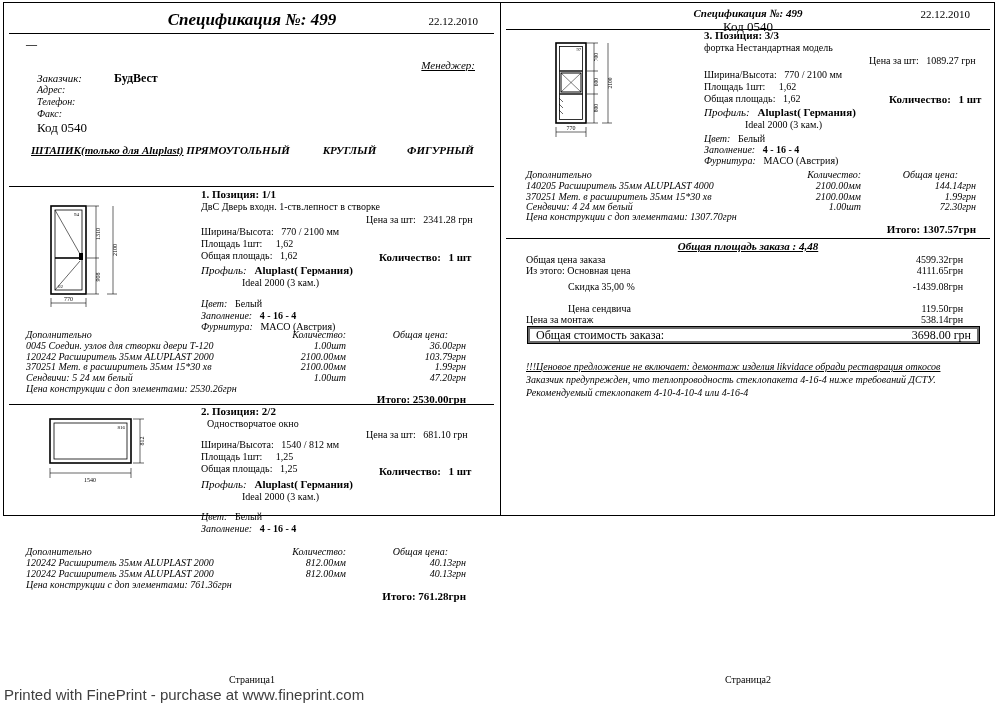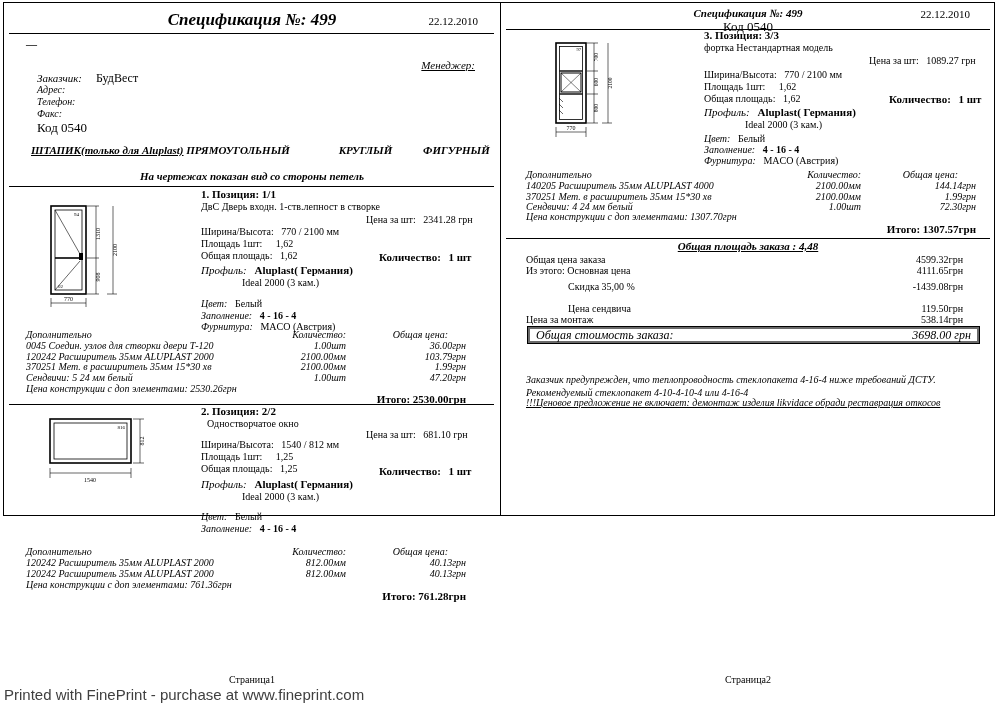--- a/index.html
+++ b/index.html
@@ -35,21 +35,21 @@
   .x2 .xrow { grid-template-columns:1fr 115px 115px; }
   .xrow span:nth-child(2), .xrow span:nth-child(3) { text-align:right; }
   .xrow .ph { padding-right:18px; }
   .xname { font-style:italic; }
   .xhead span { font-style:italic; }
   .srow { position:absolute; left:0; right:0; display:flex; justify-content:space-between; font-size:10px; white-space:nowrap; }
   .srow .ind { padding-left:42px; }
   .grandbox {
     position:absolute; display:flex; justify-content:space-between; align-items:center;
     border:2px solid #6a6a6a; outline:1px solid #000; padding:0 6px;
-    font-size:12px; font-style:italic;
+    font-size:12px; 
   }
   svg { display:block; }
   svg text { font-family:"Liberation Serif","DejaVu Serif",serif; fill:#000; }
   .fineprint {
     position:absolute; left:4px; top:687px; font-size:15px; color:#3f3f3f;
     font-family:"Liberation Sans","DejaVu Sans",sans-serif;
   }
   .lblval .lab { margin-right:5px; }
 </style>
 </head>
@@ -60,35 +60,34 @@
   <div class="page" id="page-1">
     <div class="abs c f17 b it" style="top:8px;">Спецификация №:  499</div>
     <div class="abs f11" style="right:22px; top:13px;">22.12.2010</div>
     <div class="hr" style="left:5px; right:6px; top:30px;"></div>
 
     <div class="abs f11 b" style="left:22px; top:36px;">—</div>
     <div class="abs f11 it u" style="right:25px; top:57px;">Менеджер:</div>
 
     <div class="abs nw" style="left:33px; top:66px;">
       <span class="it f11">Заказчик:</span>
-      <span class="f12" style="margin-left:10px;">БудВест</span>
+      <span class="f12" style="margin-left:28px;font-weight:bold;">БудВест</span>
     </div>
     <div class="abs it f10" style="left:33px; top:82px;">Адрес:</div>
     <div class="abs it f10" style="left:33px; top:94px;">Телефон:</div>
     <div class="abs it f10" style="left:33px; top:106px;">Факс:</div>
     <div class="abs f9" style="left:33px; top:118px;">Код 0540</div>
 
     <div class="abs nw f11 b it" style="left:27px; top:142px;">
       <span class="u">ШТАПИК(только для Aluplast)</span>
       <span style="">ПРЯМОУГОЛЬНЫЙ</span>
-      <span style="margin-left:46px;font-style:italic;">КРУГЛЫЙ</span>
+      <span style="margin-left:30px;font-style:italic;">КРУГЛЫЙ</span>
       <span style="margin-left:28px;">ФИГУРНЫЙ</span>
     </div>
 
-    <div class="abs c f11 b it" style="top:168px;">На чертежах показан вид со стороны петель</div>
     <div class="hr" style="left:5px; right:6px; top:183px;"></div>
 
     <svg class="abs" style="left:37px; top:195px;" width="92" height="115" viewBox="0 0 92 115">
       <rect x="10" y="8" width="35" height="88" fill="none" stroke="#000" stroke-width="1.6"></rect>
       <rect x="14" y="12" width="27" height="80" fill="none" stroke="#000" stroke-width="0.8"></rect>
       <line x1="14" y1="60" x2="41" y2="60" stroke="#000" stroke-width="1.6"></line>
       <line x1="14" y1="12" x2="39" y2="56" stroke="#000" stroke-width="0.6"></line>
       <line x1="14" y1="92" x2="39" y2="63" stroke="#000" stroke-width="0.6"></line>
       <rect x="38" y="55" width="4" height="7" fill="#000"></rect>
       <text x="33" y="18" font-size="5">94</text>
@@ -377,21 +376,21 @@
         <span>Цена за монтаж</span>
         <span>538.14грн</span>
       </div>
     </div>
 
     <div class="grandbox" style="left:27px; top:324px; width:451px; height:16px;">
       <span>Общая стоимость заказа:</span>
       <span>3698.00 грн</span>
     </div>
 
-    <div class="abs it f10 u nw" style="left:25px; top:359px;margin-top:36px;">!!!Ценовое предложение не включает:  демонтаж изделия  likvidace обради реставрация откосов</div>
+    <div class="abs it f10 u nw" style="left:25px; top:359px;">!!!Ценовое предложение не включает:  демонтаж изделия  likvidace обради реставрация откосов</div>
     <div class="abs it f10 nw" style="left:25px; top:372px;">Заказчик предупрежден, что теплопроводность стеклопакета 4-16-4 ниже требований ДСТУ.</div>
     <div class="abs it f10 nw" style="left:25px; top:385px;">Рекомендуемый стеклопакет 4-10-4-10-4 или 4-16-4</div>
 
     <div class="abs c f10" style="top:672px;">Страница2</div>
   </div>
 </div>
 
 <div class="fineprint">Printed with FinePrint - purchase at www.fineprint.com</div>
 
 </body></html>

